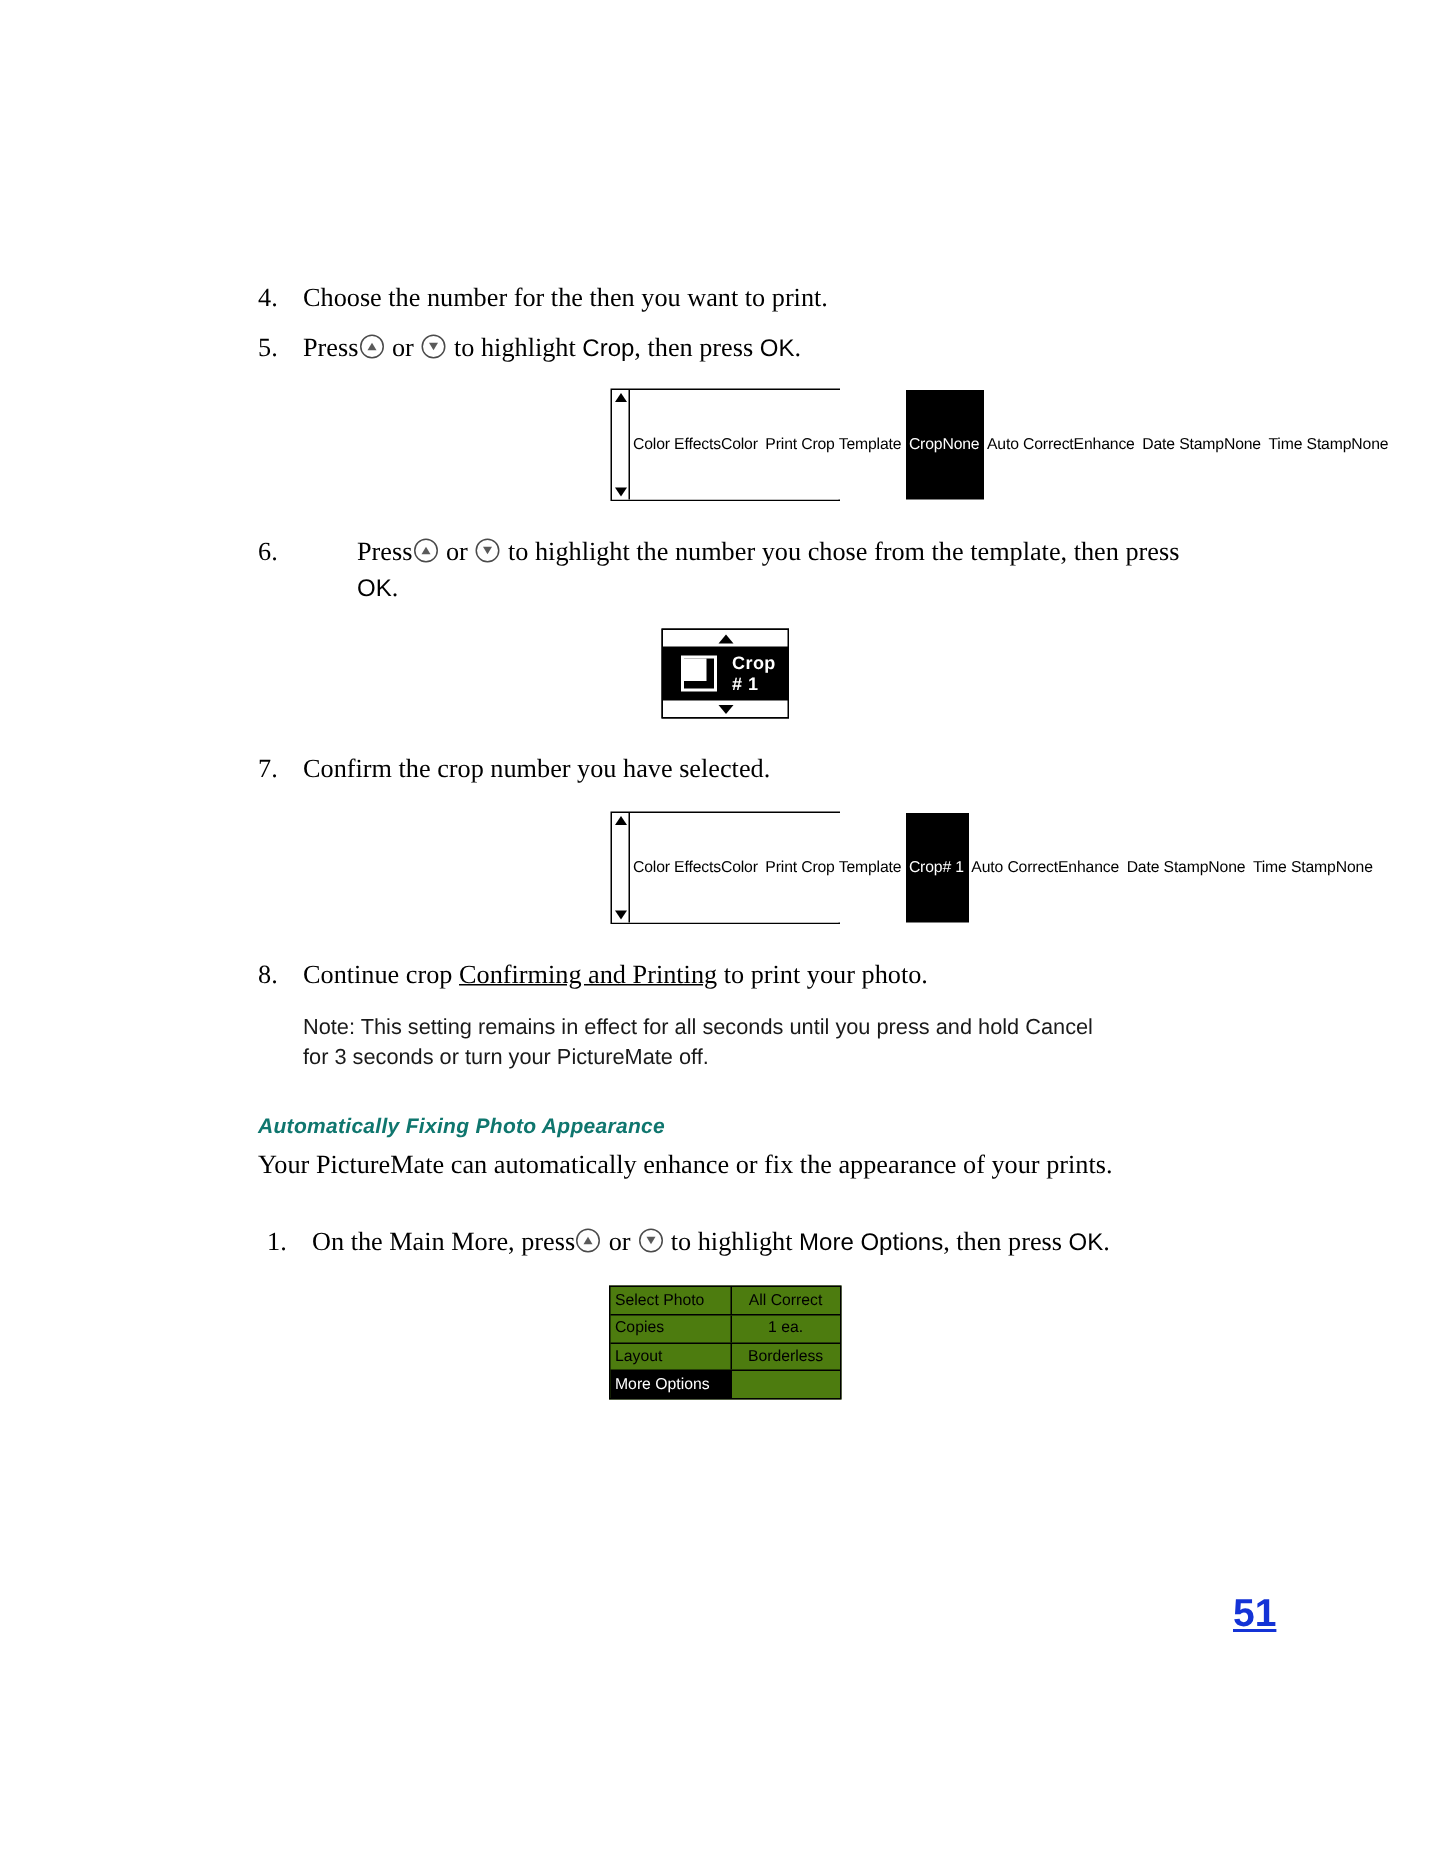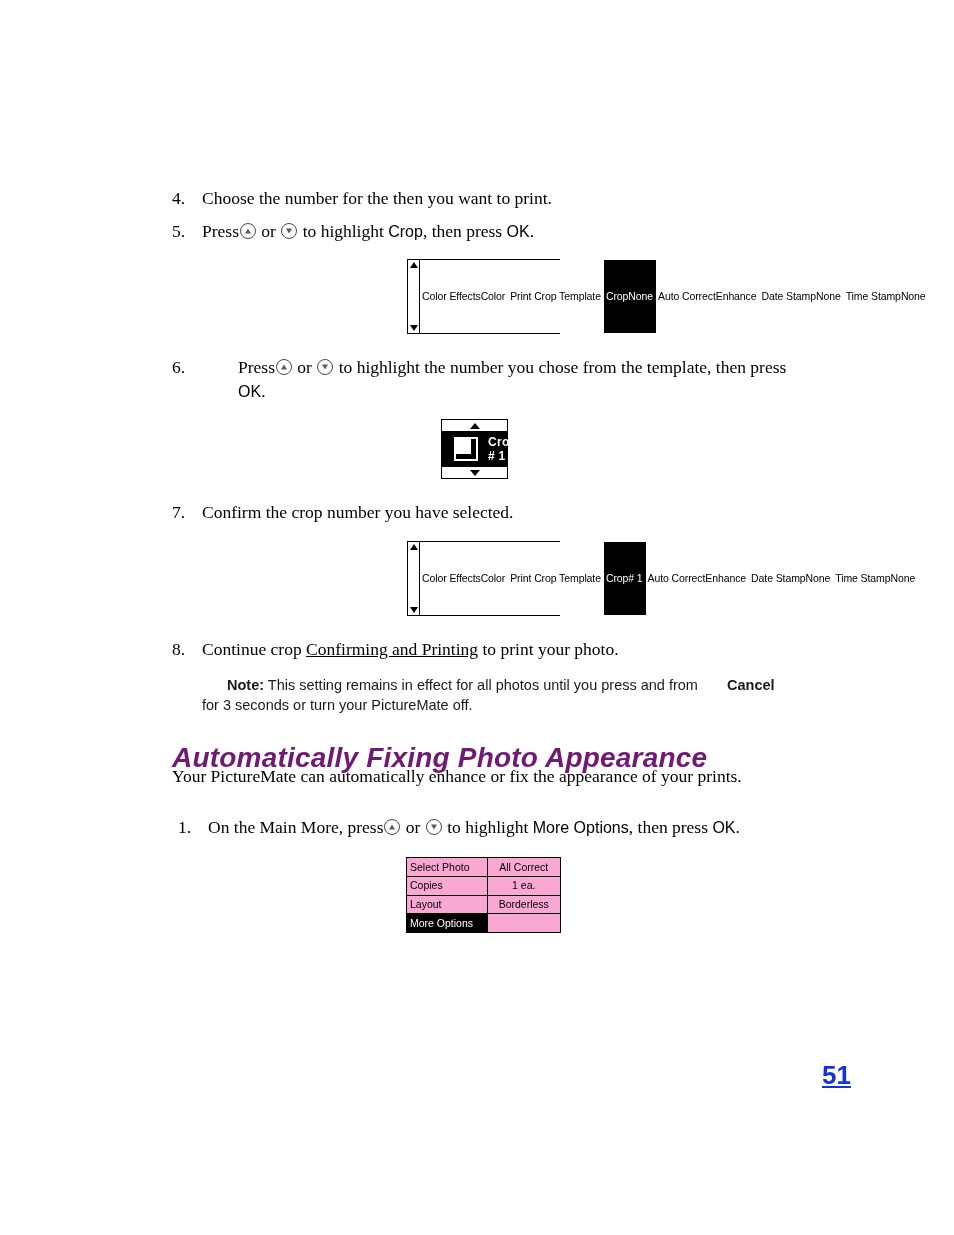--- a/index.html
+++ b/index.html
@@ -87,30 +87,30 @@
 
   
   .note-block {
     position: absolute;
     font-family: "Liberation Sans", sans-serif;
     font-size: 14.5px;
     line-height: 20px;
     color: #1a1a1a;
     width: 590px;
   }
-  .note-block b { font-weight: bold; margin-left: 25px; }
+  .note-block b { font-weight: normal; }
 
   
   .section-heading {
     position: absolute;
     font-family: "Liberation Sans", sans-serif;
     font-weight: bold;
     font-style: italic;
-    font-size: 28px;
-    color: #701a75;
+    font-size: 14px;
+    color: #0f766e;
     letter-spacing: 0.2px;
   }
 
   .body-para {
     position: absolute;
     font-family: "Liberation Serif", serif;
     font-size: 17.5px;
     line-height: 24px;
     color: #000;
   }
@@ -246,21 +246,21 @@
     font-weight: bold;
     margin-left: 10px;
     letter-spacing: 0.3px;
   }
 
   
   .lcd-table {
     position: absolute;
     box-sizing: border-box;
     border: 1.5px solid #000;
-    background: #f9a8d4;
+    background: #4d7c0f;
     display: flex;
     flex-direction: column;
     font-family: "Liberation Sans", sans-serif;
   }
   .lcd-trow {
     flex: 1 1 0;
     display: flex;
     border-bottom: 1.5px solid #000;
   }
   .lcd-trow:last-child { border-bottom: none; }
@@ -333,21 +333,21 @@
         <span class="val">None</span>
       </div>
     </div>
   </div>
 
   <div class="step" style="left:172px; top:355px; width:640px;">
     <span class="step-num">6.</span>
     <span class="step-body" style="width:605px;margin-left:36px;"><span>Press</span><span class="keycap up"></span> <span>or</span> <span class="keycap down"></span> <span>to highlight the number you chose from the template, then press</span> <span class="ui">OK</span><span>.</span></span>
   </div>
 
-  <div class="lcd-crop" style="left:441px; top:419px; width:67px; height:60px;">
+  <div class="lcd-crop" style="left:441px; top:419px; width:85px; height:60px;">
     <div class="bar">
       <span class="arr up"></span>
     </div>
     <div class="mid">
       <span class="crop-icon">
         <span class="outer"></span>
         <span class="inner"></span>
       </span>
       <span class="ctext">Crop # 1</span>
     </div>
@@ -394,21 +394,21 @@
     </div>
   </div>
 
   <div class="step" style="left:172px; top:637px; width:640px;">
     <span class="step-num">8.</span>
     <span class="step-body"><span>Continue crop</span> <span class="link-ref">Confirming and Printing</span> <span>to print your photo.</span></span>
   </div>
 
   <div class="note-block" style="left:202px; top:675px;">
     <b>Note:</b>
-    <span>This setting remains in effect for all photos until you press and from</span>
+    <span>This setting remains in effect for all seconds until you press and hold</span>
     <b>Cancel</b><br>
     <span>for 3 seconds or turn your PictureMate off.</span>
   </div>
 
   <div class="section-heading" style="left:172px; top:742px;">Automatically Fixing Photo Appearance</div>
 
   <div class="body-para" style="left:172px; top:764px; width:640px;">Your PictureMate can automatically enhance or fix the appearance of your prints.</div>
 
   <div class="step" style="left:178px; top:815px; width:650px;">
     <span class="step-num">1.</span>

